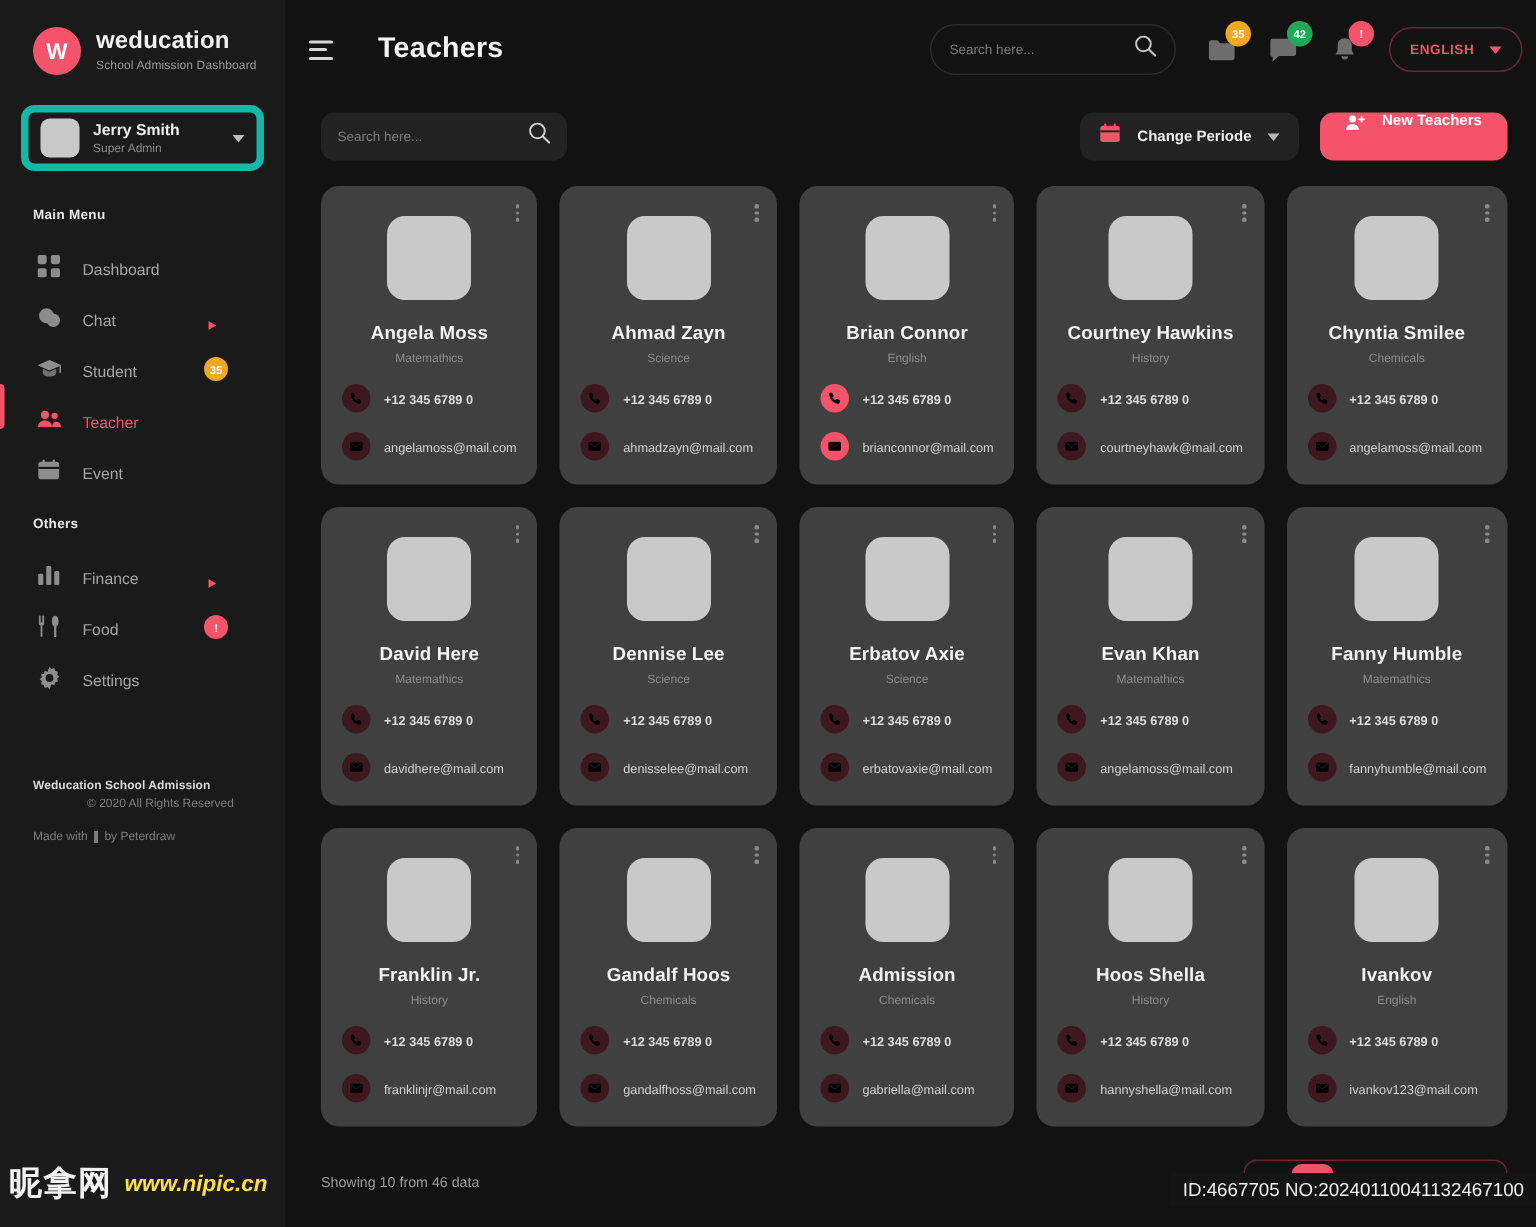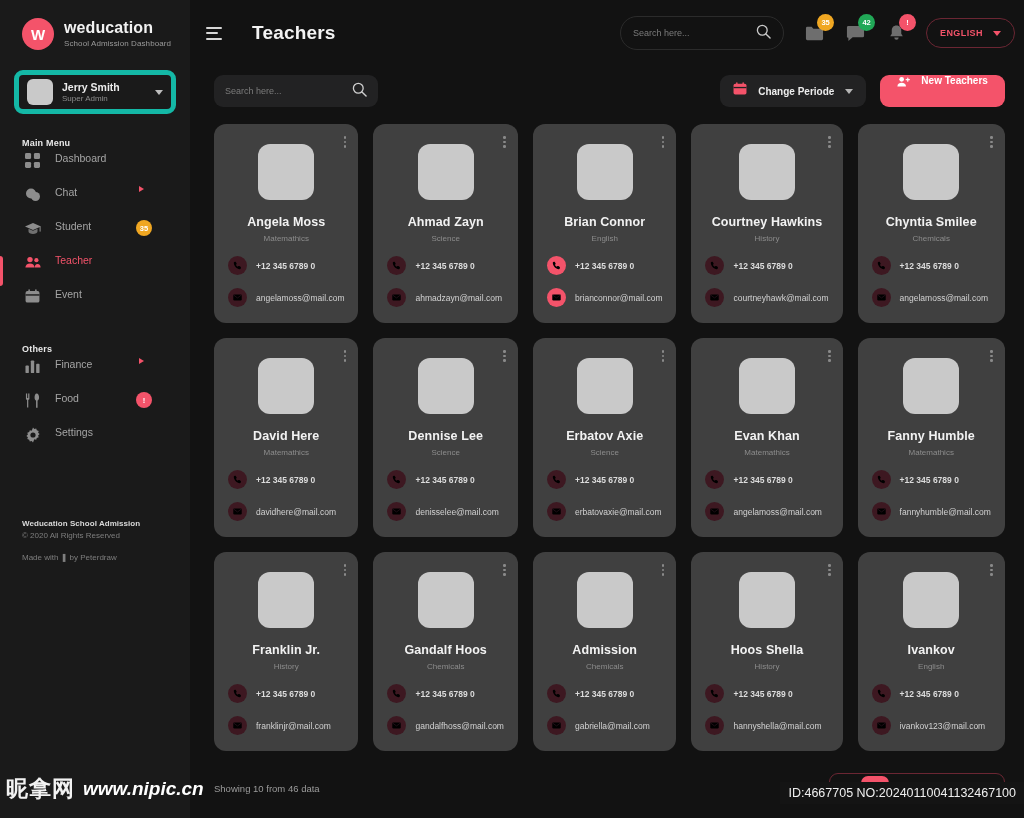--- a/index.html
+++ b/index.html
@@ -34,37 +34,37 @@
   }
   .avatar { width: 26px; height: 26px; border-radius: 6px; background: #c9c9c9; flex: 0 0 26px;}
   .profile-txt { flex: 1; min-width: 0; }
   .profile-name { font-size: 10.5px; color: #ececec; font-weight: bold; line-height: 1.15;}
   .profile-role { font-size: 8px; color: #8d8d8d; margin-top: 1px;}
   .caret { width:0;height:0;border-left:4px solid transparent;border-right:4px solid transparent;border-top:5px solid #bdbdbd;}
 
   .menu-label { font-size: 9px; font-weight: bold; color: #e9e9e9; padding: 24px 0 4px 22px; letter-spacing:.2px;}
   .menu-label.others { padding-top: 22px; }
 
-  .mi { position: relative; display: flex; align-items: flex-start; height: 34px; padding-left: 24px; gap: 14px; cursor: pointer;}
+  .mi { position: relative; display: flex; align-items: flex-end; height: 34px; padding-left: 24px; gap: 14px; cursor: pointer;}
   .mi .ico { width: 17px; height: 17px; flex: 0 0 17px; display:flex; align-items:center; justify-content:center; color:#8d8d8d;}
   .mi .lbl { font-size: 10.5px; color: #a5a5a5; flex: 1; }
   .mi.active .lbl { color: #f4536a; }
   .mi.active .ico { color: #f4536a; }
   .mi.active::before { content:""; position:absolute; left:0; top:2px; width:3px; height:30px; background:#f4536a; border-radius:0 3px 3px 0;}
   .mi .arrow { width:0;height:0;border-top:3.5px solid transparent;border-bottom:3.5px solid transparent;border-left:5px solid #f4536a; margin-right: 46px;}
   .badge {
     min-width: 16px; height: 16px; border-radius: 50%; font-size: 7.5px; color: #fff;
     display: flex; align-items: center; justify-content: center; margin-right: 38px; font-weight: bold;
   }
   .badge.amber { background: #f0a722; }
   .badge.red { background: #f4536a; }
 
   .side-foot { position: absolute; left: 22px; bottom: 256px; }
   .sf1 { font-size: 8px; color: #d9d9d9; font-weight: bold; letter-spacing:.05px;}
-  .sf2 { font-size: 8px; color: #7e7e7e; margin-top: 3px;}
+  .sf2 { font-size: 8px; color: #7e7e7e; margin-top: 3px; margin-left: 36px;}
   .sf3 { font-size: 8px; color: #7e7e7e; margin-top: 13px;}
 
   
   .main { flex: 1; height: 818px; position: relative; background: #121212;}
   .topbar { height: 66px; display: flex; align-items: center; padding: 0 14px 0 16px; gap: 14px;}
   .burger { width: 18px; height: 13px; display: flex; flex-direction: column; justify-content: space-between; cursor:pointer;}
   .burger i { display:block; height: 2px; background: #d6d6d6; border-radius: 2px;}
   .burger i:nth-child(1){width:16px;} .burger i:nth-child(2){width:12px;} .burger i:nth-child(3){width:16px;}
   .page-title { font-size: 19px; font-weight: bold; color: #f3f3f3; margin-left: 14px; letter-spacing:.2px;}
   .topbar-right { margin-left: auto; display: flex; align-items: center; gap: 19px;}
@@ -142,21 +142,21 @@
   .pg {
     min-width: 28px; height: 25px; border-radius: 7px; display:flex; align-items:center; justify-content:center;
     font-size: 10px; color:#cfcfcf; cursor:pointer; background:transparent; border:0; font-family:inherit;
   }
   .pg.arw { color:#f4536a; font-size: 11px;}
   .pg.active { background:#f4536a; color:#fff; font-weight:bold;}
 
   
   .wm-left { position:absolute; left: 6px; bottom: 14px; display:flex; align-items:center; gap:8px; z-index: 9;}
   .wm-cn { font-size: 22px; font-weight: bold; color:#f2f2f2; letter-spacing:1px; font-family:"DejaVu Sans", sans-serif;}
-  .wm-url { font-size: 19px; font-weight: bold; font-style: italic; color:#ffffff;}
+  .wm-url { font-size: 15px; font-weight: bold; font-style: italic; color:#fde047;}
   .wm-id {
     position:absolute; right: 0px; bottom: 14px; background:#141414; color:#efefef;
     font-size: 12.5px; padding: 4px 8px; z-index: 9; font-family:"Liberation Sans", sans-serif;
   }
 </style>
 </head>
 <body>
 
 <div class="app">
 

